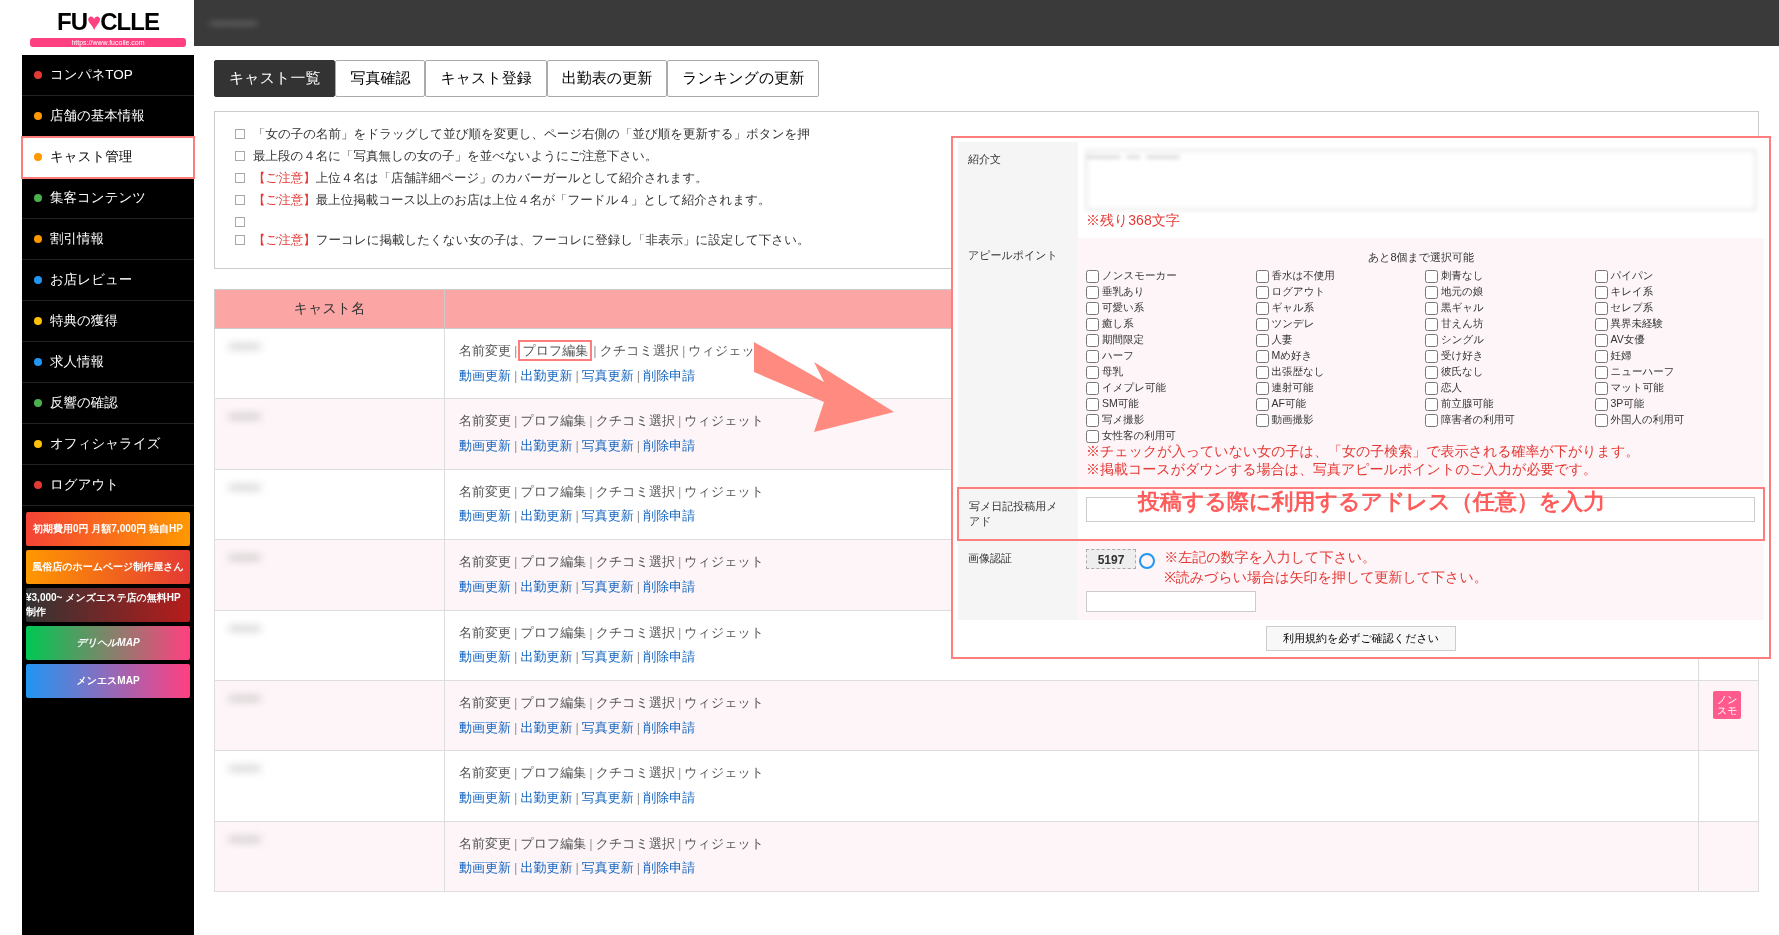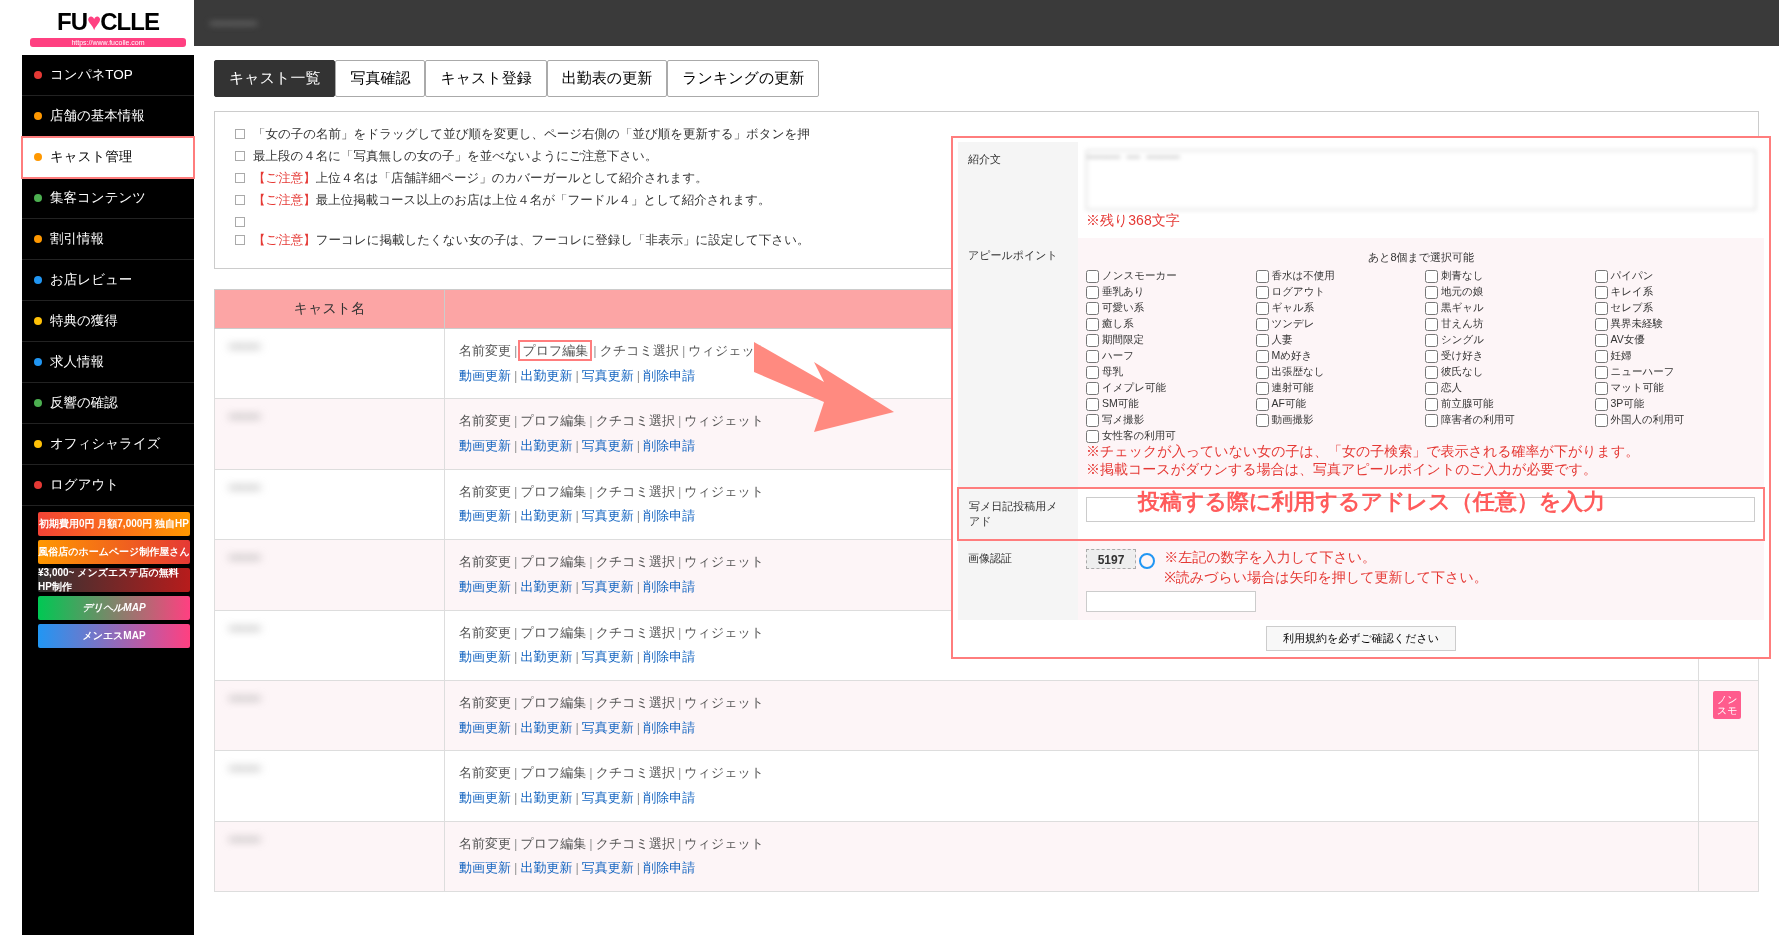--- a/index.html
+++ b/index.html
@@ -19,21 +19,21 @@
 .side-nav li.active-highlight { outline: 2px solid #ff7d7d; outline-offset: -1px; }
 .side-nav li.active-highlight a { background: #fff; color: #000; }
 .bullet { display: inline-block; width: 8px; height: 8px; border-radius: 50%; margin-right: 8px; }
 .b-red { background: #e53935; }
 .b-orange { background: #ff9800; }
 .b-green { background: #4caf50; }
 .b-blue { background: #2196f3; }
 .b-yellow { background: #ffc107; }
 
 .side-banners { padding: 6px 4px; }
-.side-banners .banner { height: 24px; margin-bottom: 4px; border-radius: 2px; display: flex; align-items: center; justify-content: center; font-size: 10px; font-weight: bold; color: #fff; overflow: hidden; margin-left: 12px; }
+.side-banners .banner { height: 34px; margin-bottom: 4px; border-radius: 2px; display: flex; align-items: center; justify-content: center; font-size: 10px; font-weight: bold; color: #fff; overflow: hidden; }
 .ban1 { background: linear-gradient(90deg,#f44336,#ff9800); }
 .ban2 { background: linear-gradient(90deg,#ff9800,#e53935); }
 .ban3 { background: linear-gradient(90deg,#333,#b71c1c); }
 .ban4 { background: linear-gradient(90deg,#00c853,#ff4081); font-style: italic; }
 .ban5 { background: linear-gradient(90deg,#2196f3,#ff4081); }
 
 
 .main { flex: 1; position: relative; }
 .topbar { background: #3a3a3a; height: 46px; display: flex; align-items: center; padding: 0 16px; color: #ccc; filter: blur(0); }
 .topbar-blur { filter: blur(3px); color: #888; }

